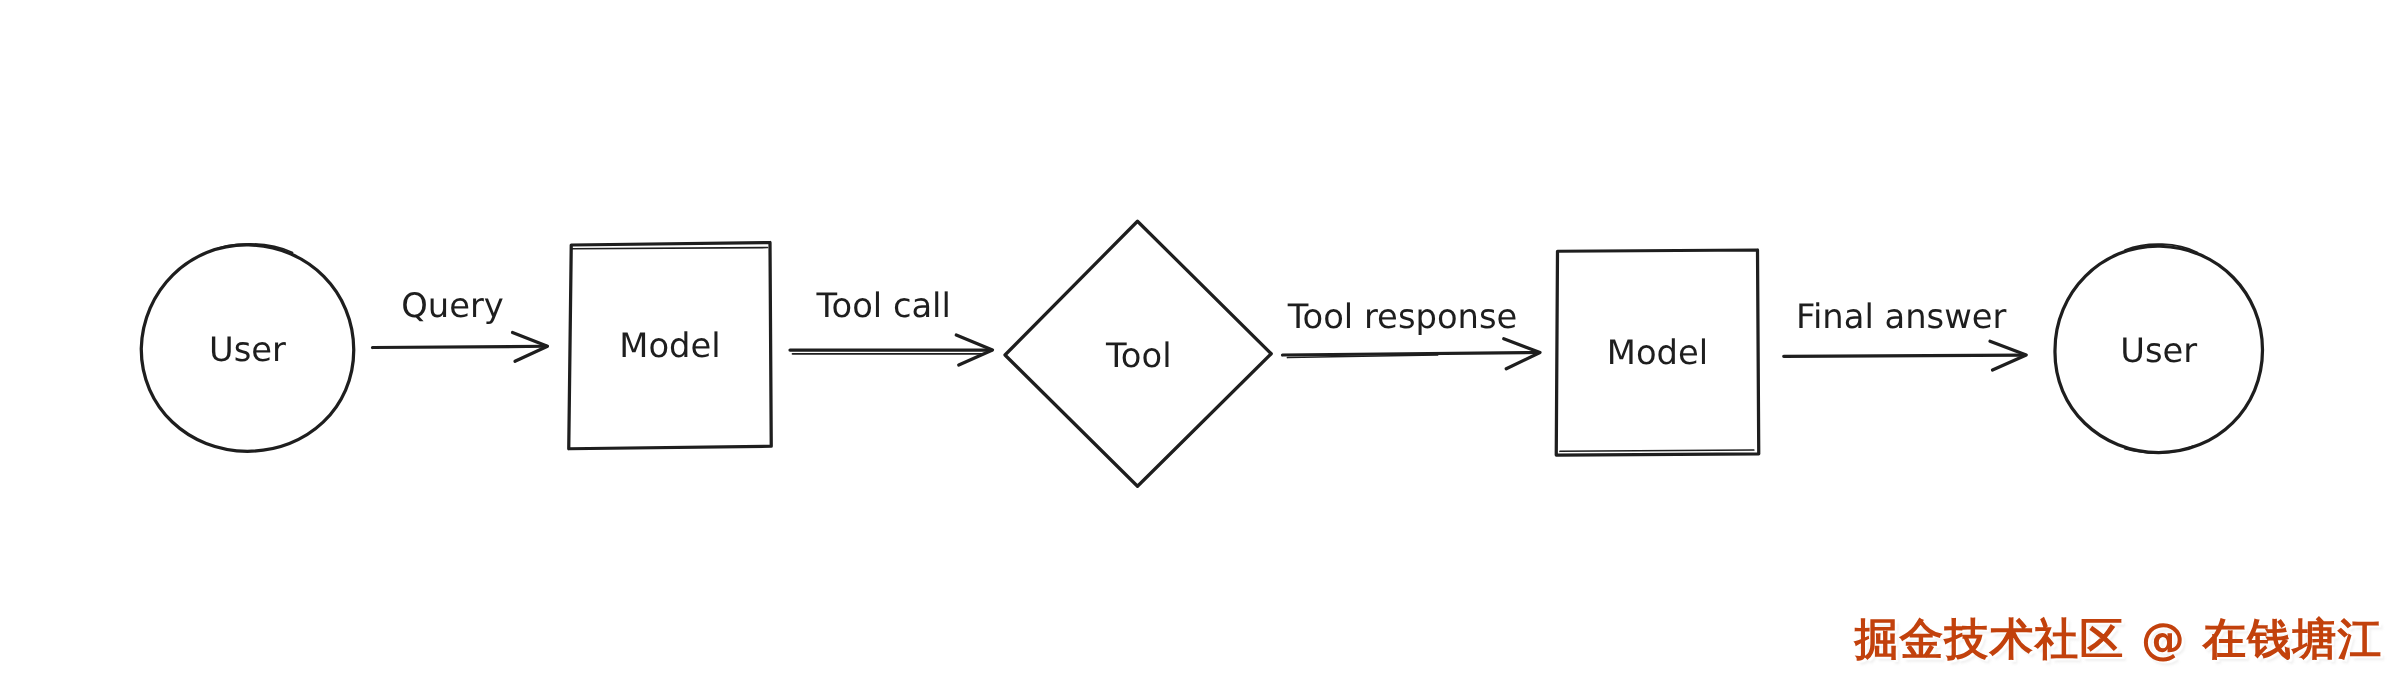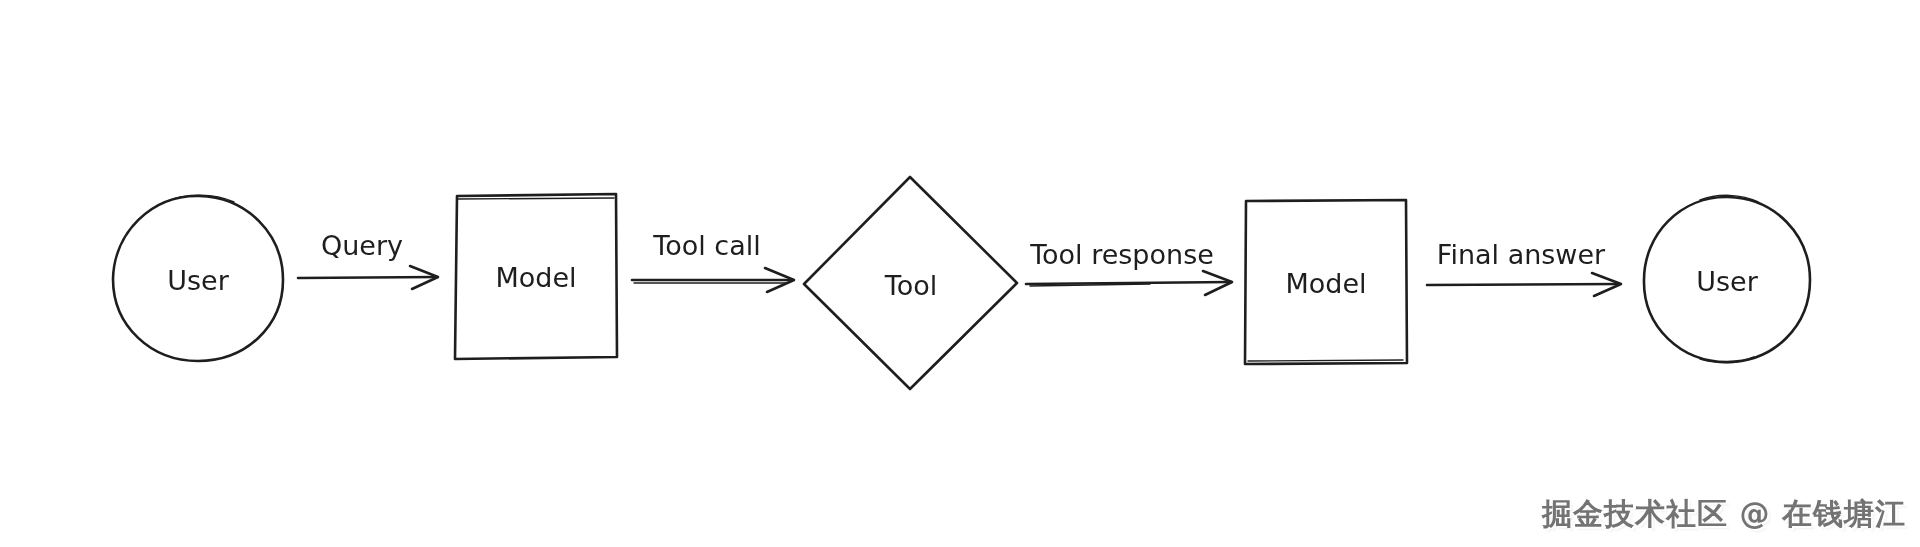--- a/index.html
+++ b/index.html
@@ -42,24 +42,24 @@
     font-family: "DejaVu Sans", sans-serif;
     font-size: 27px;
     text-anchor: middle;
     dominant-baseline: central;
   }
   .watermark {
     position: absolute;
     right: 14px;
     bottom: 12px;
     font-family: "DejaVu Sans", sans-serif;
-    font-size: 30px;
+    font-size: 35px;
     font-weight: bold;
     letter-spacing: 1px;
-    color: #737373;
+    color: #c2410c;
     text-shadow: 2px 2px 1px rgba(255,255,255,0.95), 3px 3px 2px rgba(230,230,230,0.6);
     user-select: none;
   }
 </style>
 </head>
 <body>
 
 <div class="canvas">
 
   <svg width="1920" height="547" viewBox="0 0 1920 547">

